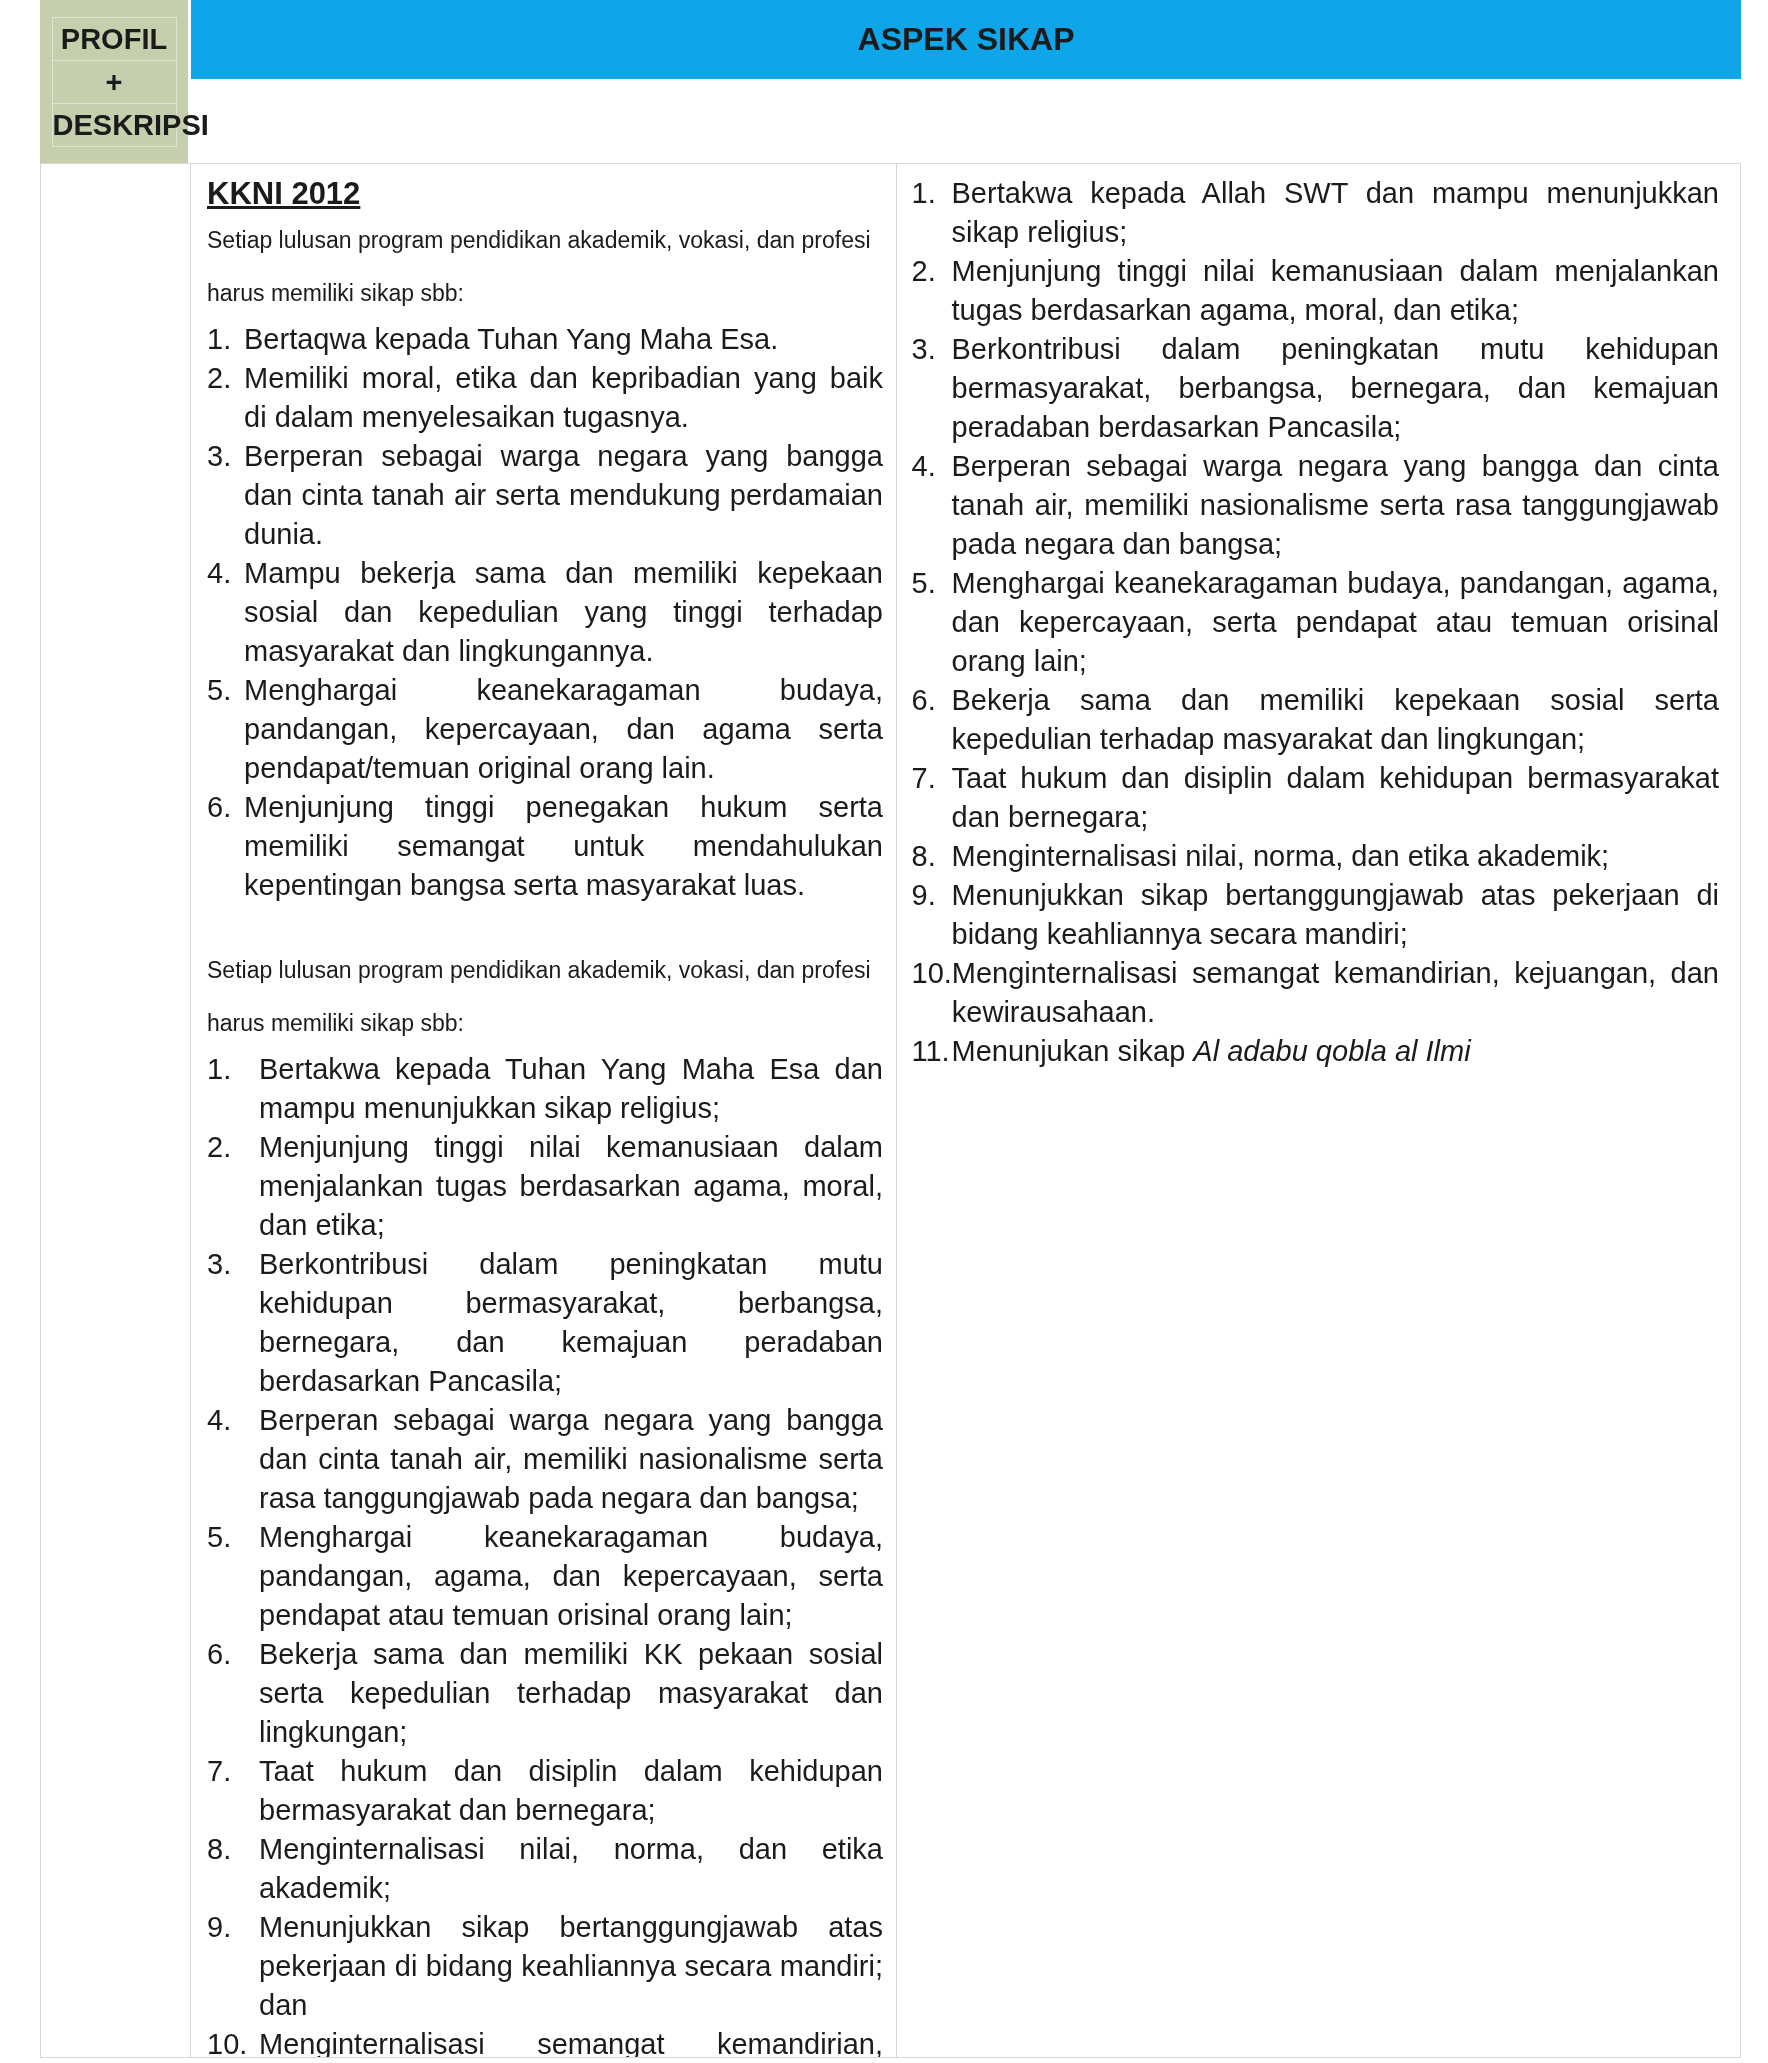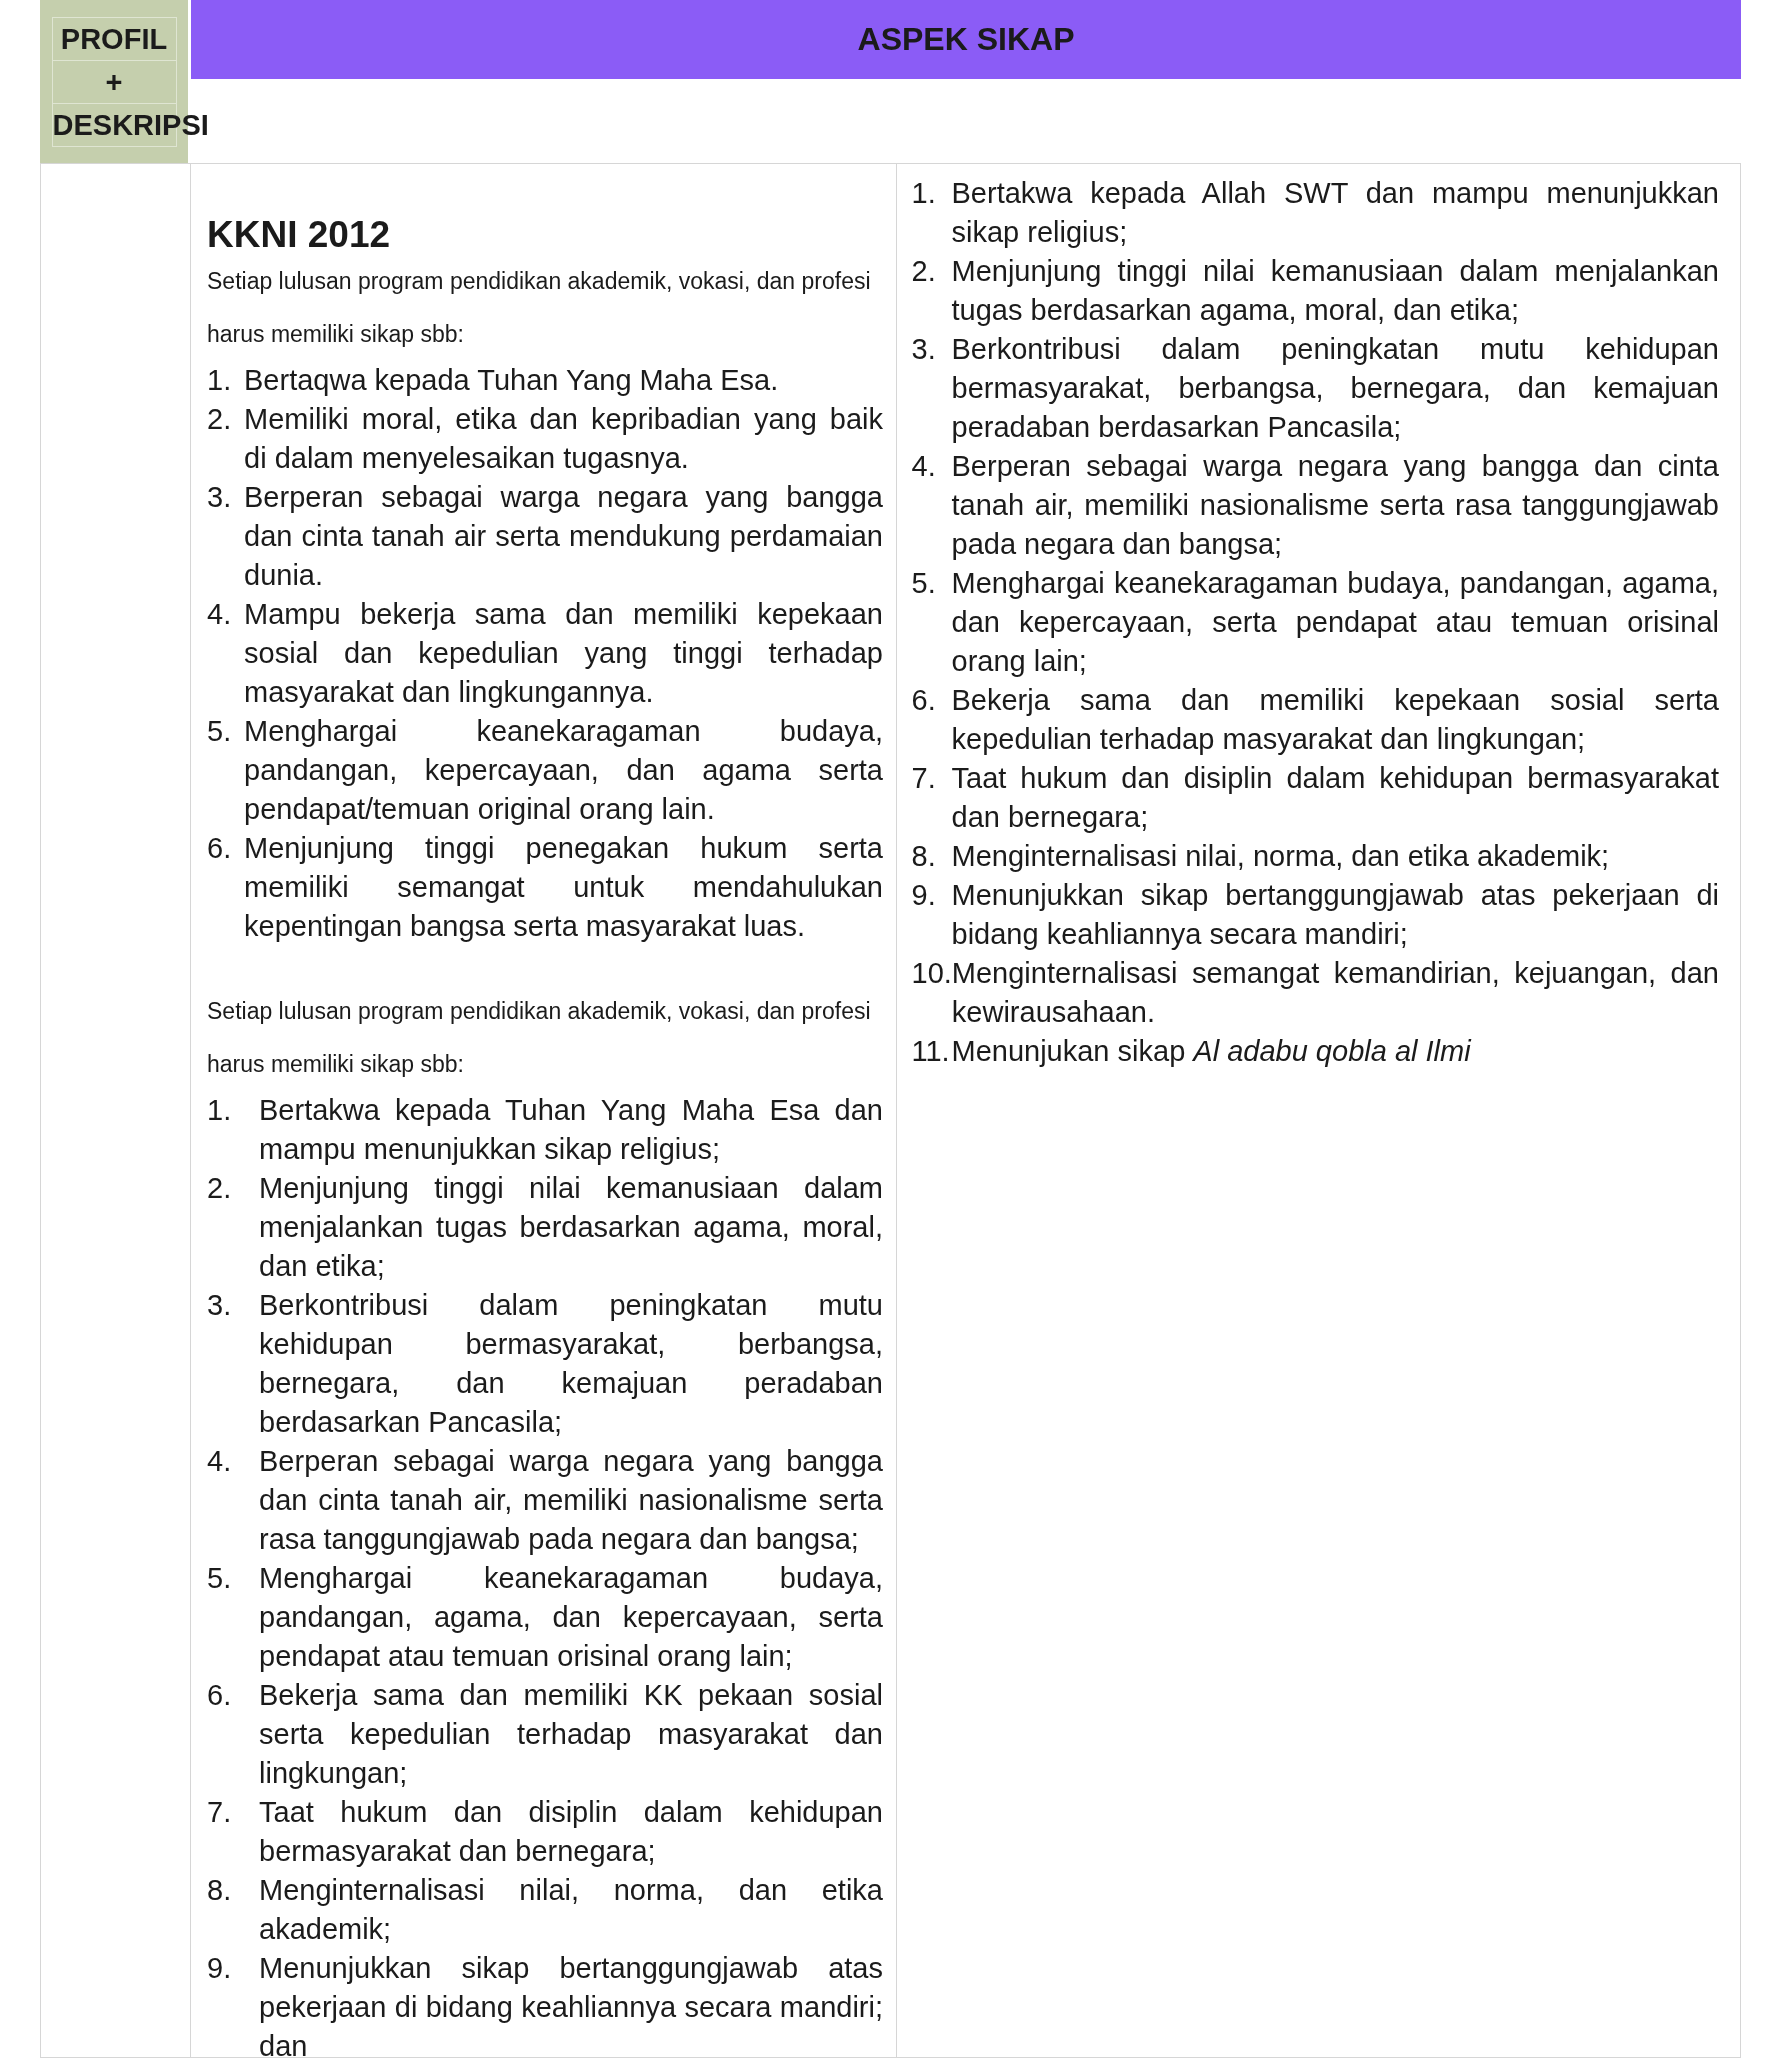--- a/index.html
+++ b/index.html
@@ -29,21 +29,21 @@
   .h-left-inner {
     width:123px;
     border:1.6px solid rgba(255,255,255,.45);
     text-align:center;
     font-weight:bold; font-size:29px; line-height:42px;
   }
   .h-left-line { border-bottom:1.6px solid rgba(255,255,255,.45); }
   .h-left-line:last-child { border-bottom:none; }
   .banner {
     grid-column:2 / 4; grid-row:1;
-    background:#8b5cf6;
+    background:#0ea5e9;
     display:flex; align-items:center; justify-content:center;
     font-weight:bold; font-size:32px;
   }
   .h-mid {
     grid-column:2; grid-row:2;
     background:#c5cfad;
     border-top:3.2px solid #ffffff;
     display:flex; align-items:center; justify-content:center;
     font-weight:bold; font-size:32px;
   }
@@ -73,21 +73,22 @@
   .b-right {
     grid-column:3; grid-row:3;
     border-right:1.6px solid #d6d6d6;
     border-top:1.6px solid #d6d6d6;
     padding:9.7px 21px 0 14.5px;
     overflow:hidden;
   }
   
   .cell-title {
     font-weight:bold;
-    font-size:37px; line-height:40px;margin-top:41px;
+    text-decoration:underline;
+    font-size:31px; line-height:40px;
   }
   .para { font-size:23px; line-height:53px; text-align:left; }
   .li { display:flex; align-items:flex-start; font-size:29px; line-height:39px; }
   .li .num { flex:0 0 auto; white-space:nowrap; }
   .li .txt { flex:1 1 auto; text-align:justify; }
   .num-kkni { min-width:37px; }
   .num-snpt { min-width:52px; }
   .num-prodi { min-width:40px; }
   .spacer { height:39px; }
   i { font-style:italic; }

